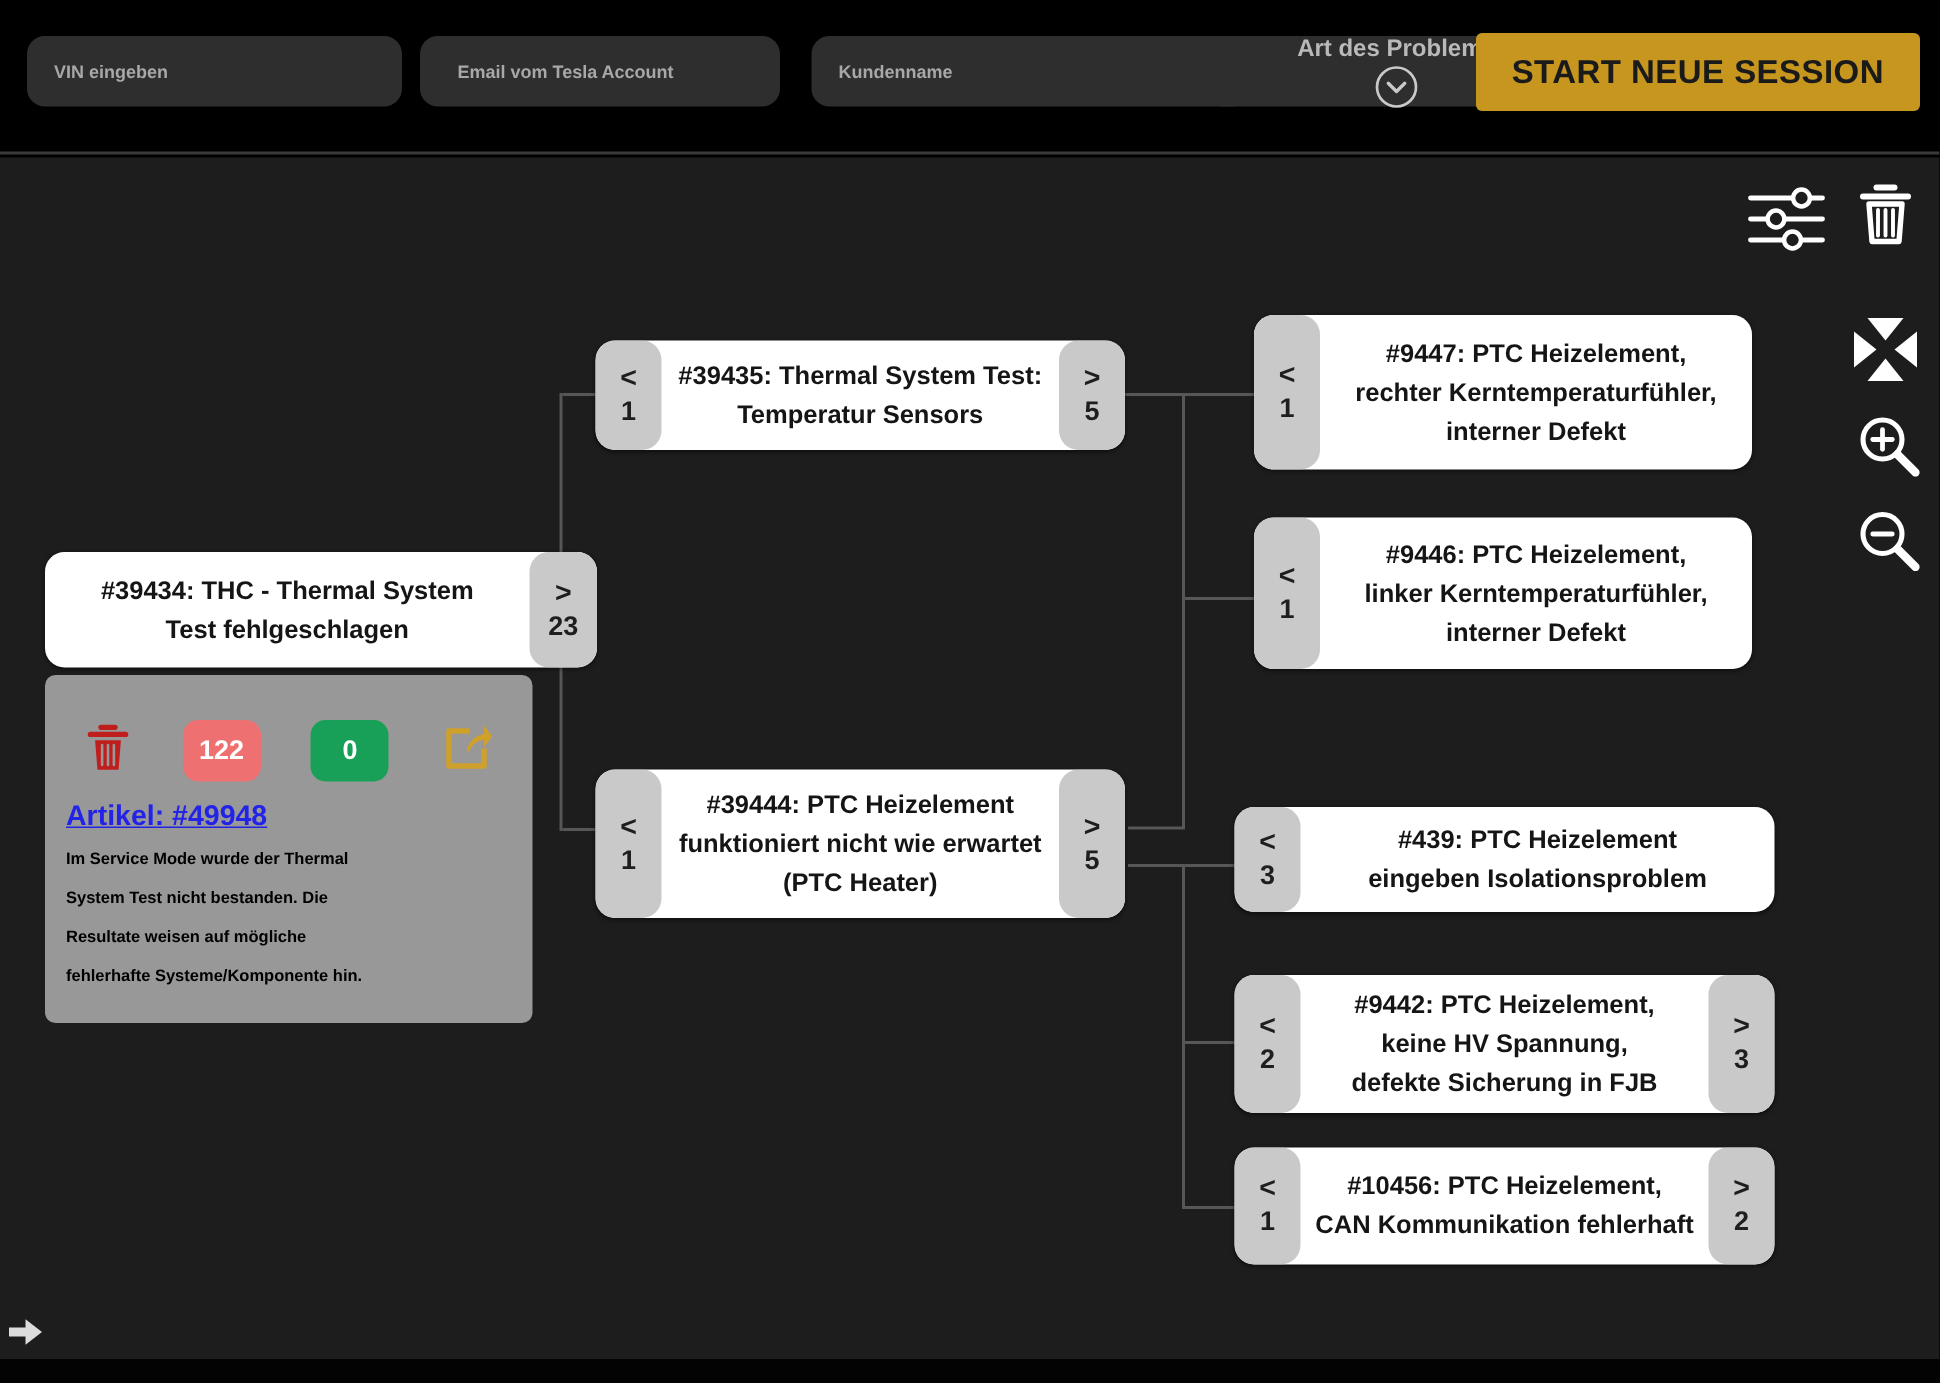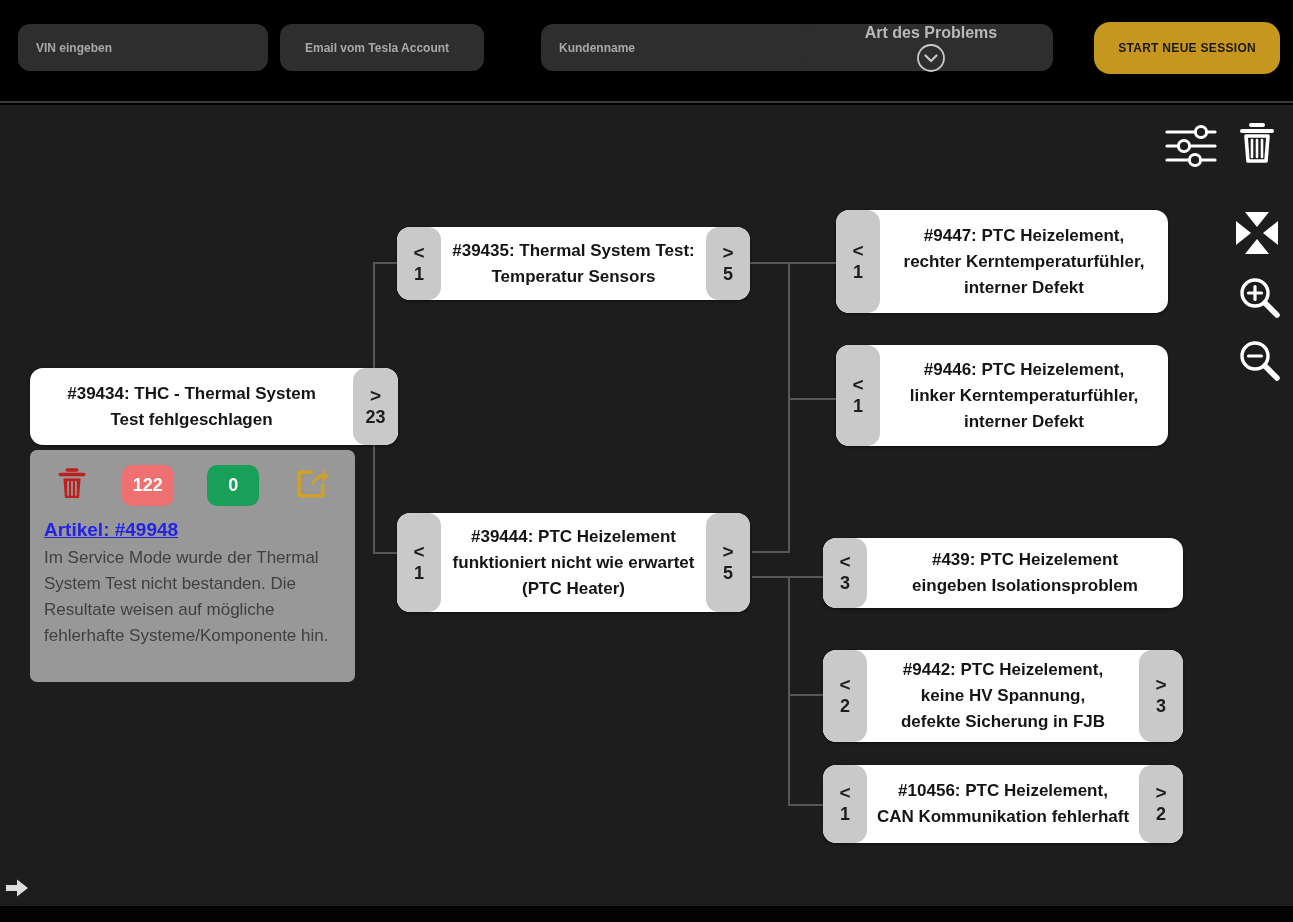--- a/index.html
+++ b/index.html
@@ -12,22 +12,22 @@
             background:#000; border-bottom:2px solid #3a3a3a; z-index:5; }
   .tb-input { position:absolute; top:24px; height:47px; background:#2e2e2e; border:none;
               border-radius:12px; color:#cfcfcf; font-weight:bold; font-size:12px;
               padding:0 18px; outline:none; font-family:"Liberation Sans", sans-serif; }
   .tb-input::placeholder { color:#a8a8a8; font-weight:bold; }
   .tb-select { position:absolute; top:24px; height:47px; background:#2e2e2e;
                border-radius:12px; display:flex; align-items:center;
                justify-content:space-between; padding:0 12px 0 18px; cursor:pointer; }
   .tb-select .lbl { color:#b9b9b9; font-weight:bold; font-size:16px; }
   .start-btn { position:absolute; right:13px; top:22px; height:52px; padding:0 24px;
-               border:none; border-radius:16px; background:#c6961e; color:#1a1a1a;
-               font-weight:bold; font-size:12px; letter-spacing:.3px; cursor:pointer;
+               border:none; border-radius:4px; background:#c6961e; color:#1a1a1a;
+               font-weight:bold; font-size:22px; letter-spacing:.3px; cursor:pointer;
                font-family:"Liberation Sans", sans-serif; }
 
   
   .canvas { position:absolute; left:0; top:105px; width:1293px; height:801px;
             background:#1d1d1d; overflow:hidden; }
   .bottom-strip { position:absolute; left:0; top:906px; width:1293px; height:16px; background:#030303; }
 
   .icon-btn { position:absolute; background:none; border:none; cursor:pointer; padding:0; }
 
   
@@ -41,40 +41,40 @@
          flex-direction:column; align-items:center; justify-content:center;
          font-weight:bold; border-radius:13px; cursor:pointer; row-gap:3px; }
   .nav .arr { font-size:19px; line-height:18px; }
   .nav .cnt { font-size:18px; line-height:19px; }
   .node-title { flex:1; display:flex; align-items:center; justify-content:center;
                 text-align:center; font-weight:bold; font-size:17px; line-height:26px;
                 color:#151515; white-space:pre-line; padding:0 6px; cursor:pointer; }
 
   
   .panel { position:absolute; left:30px; top:450px; width:325px; height:232px;
-           background:#989898; border-radius:7px; z-index:2; padding:15px 14px 0 14px; }
+           background:#989898; border-radius:7px; z-index:2; padding:30px 14px 0 14px; }
   .panel-icons { display:flex; align-items:center; justify-content:space-between; padding:0 12px; }
   .badge { width:52px; height:41px; border-radius:10px; border:none; color:#fff;
            font-weight:bold; font-size:18px; display:flex; align-items:center;
            justify-content:center; cursor:pointer; font-family:"Liberation Sans", sans-serif; }
   .badge-red { background:#ee7070; }
   .badge-green { background:#18a058; }
   .panel-link { display:inline-block; margin:13px 0 4px 0; font-size:19px; font-weight:bold;
                 color:#2323e8; text-decoration:underline; }
-  .panel-desc { font-size:17px; font-weight:normal; line-height:26px; color:#404040;
+  .panel-desc { font-size:11px; font-weight:bold; line-height:26px; color:#000000;
                 white-space:pre-line; }
 </style>
 </head>
 <body>
 
 <div class="stage">
 
   <div class="topbar">
     <input class="tb-input" style="left: 18px; width: 250px;" placeholder="VIN eingeben">
-    <input class="tb-input" style="left: 280px; width: 204px; padding-left: 25px;" placeholder="Email vom Tesla Account">
+    <input class="tb-input" style="left: 280px; width: 240px; padding-left: 25px;" placeholder="Email vom Tesla Account">
     <input class="tb-input" style="left: 541px; width: 292px;" placeholder="Kundenname">
     <div class="tb-select" style="left:803px; width:250px;flex-direction:column;">
       <span class="lbl">Art des Problems</span>
       <span style="display:flex;">
         <svg width="32" height="32" viewBox="0 0 32 32">
           <circle cx="16" cy="16" r="13" fill="none" stroke="#c9c9c9" stroke-width="1.8"></circle>
           <path d="M10.5 13.5 L16 19 L21.5 13.5" fill="none" stroke="#c9c9c9" stroke-width="2.2" stroke-linecap="round" stroke-linejoin="round"></path>
         </svg>
       </span>
     </div>

